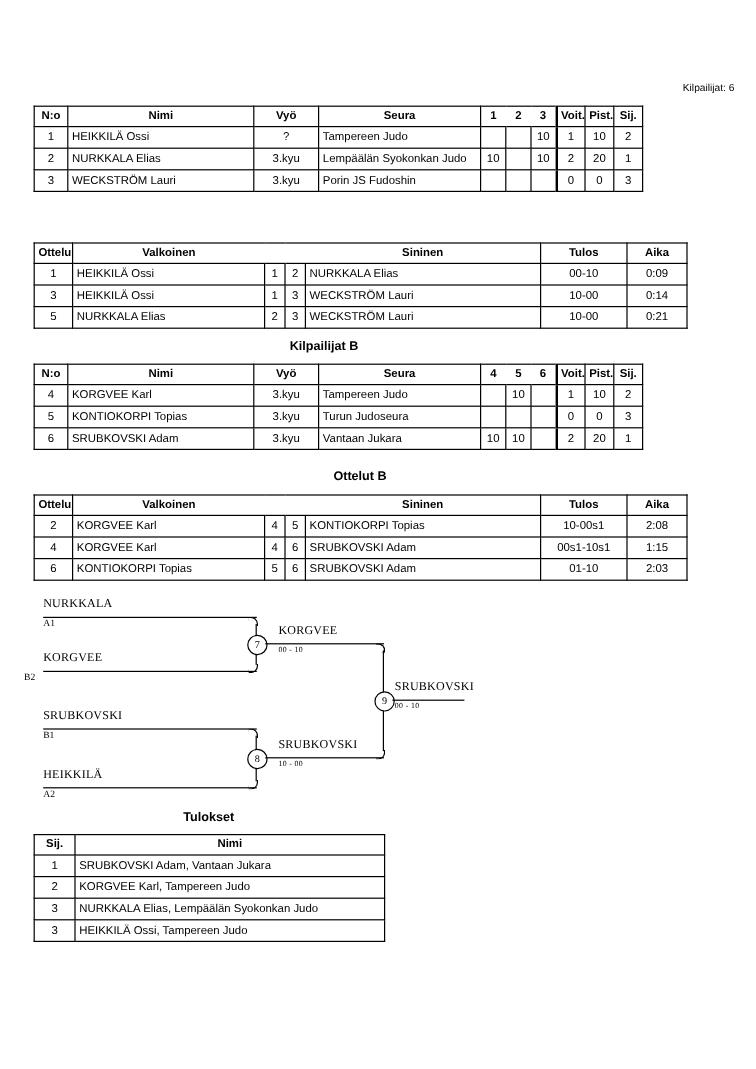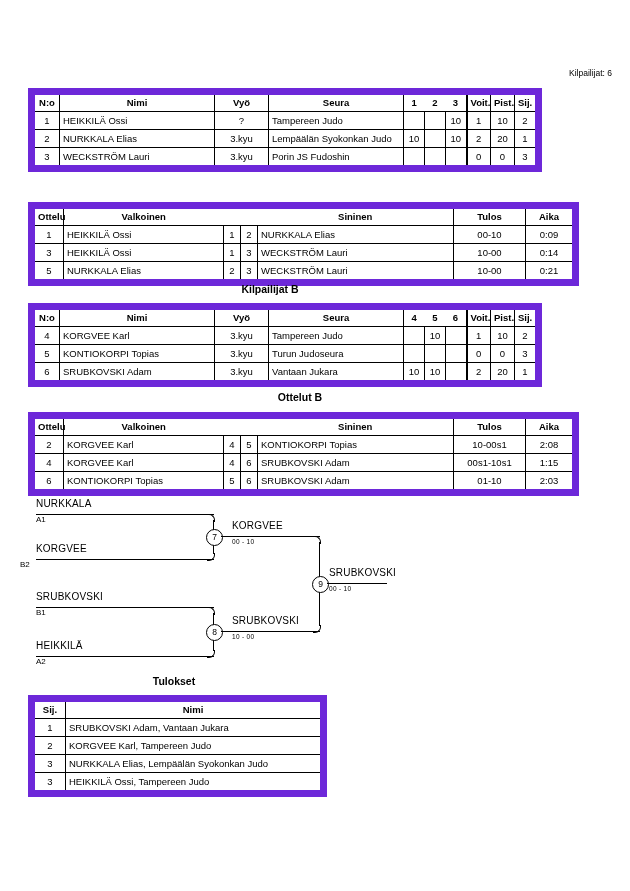--- a/index.html
+++ b/index.html
@@ -51,21 +51,21 @@
     white-space: nowrap;
   }
 
   
   table.grid {
     position: absolute;
     border-collapse: collapse;
     table-layout: fixed;
     font-size: 9.5px;
     background: #ffffff;
-    border: 7px solid #6d28d9;
+    border: 1px solid #6d28d9;
   }
   table.grid th,
   table.grid td {
     border: 1px solid #000000;
     padding: 0 3px;
     height: 17px;
     line-height: 17px;
     overflow: visible;
     white-space: nowrap;
     font-weight: normal;
@@ -112,20 +112,21 @@
   .tbl-results col.sij  { width: 34px; }
   .tbl-results col.nimi { width: 258px; }
 
   
   .bracket {
     position: absolute;
     left: 0;
     top: 495px;
     width: 630px;
     height: 185px;
+    font-family: Liberation Serif, serif;
   }
   .bk-line {
     position: absolute;
     background: #000000;
   }
   .bk-h { height: 1px; }
   .bk-v { width: 1px; }
   .bk-name {
     position: absolute;
     font-size: 10px;

